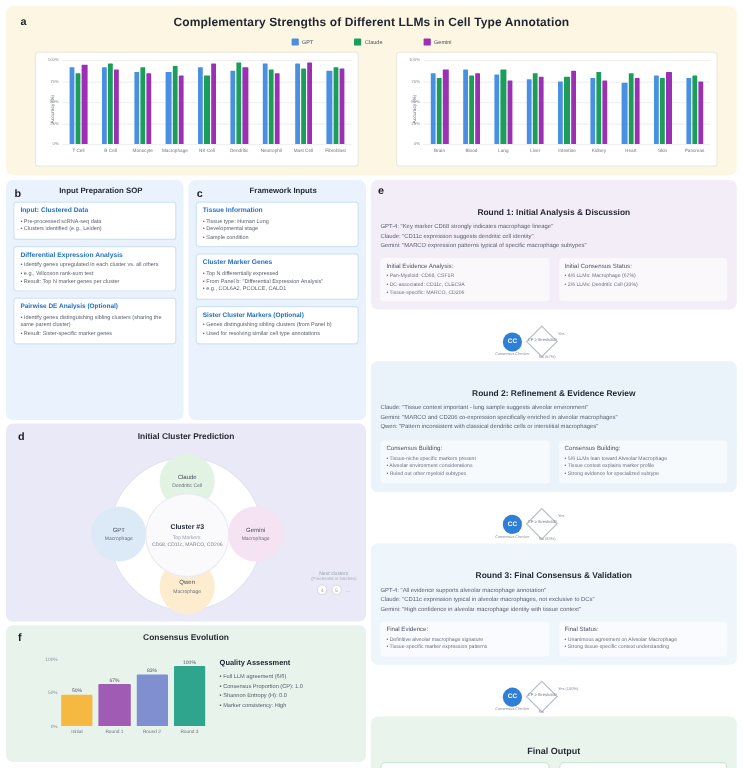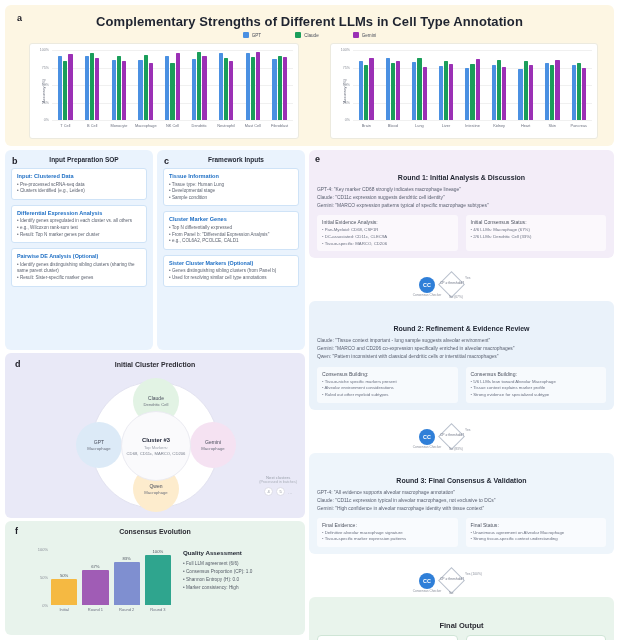--- a/index.html
+++ b/index.html
@@ -15,21 +15,21 @@
 
   
   .panel-a {
     position: absolute; left:5px; top:5px; width:609px; height:141px;
     background:#fdf6e3; border-radius:6px;
   }
   .panel-letter { font-weight:bold; font-size:9px; color:#1d1d26; }
   .pa-letter { position:absolute; left:12px; top:8px; }
   .pa-title {
     position:absolute; left:0; top:9px; width:609px; text-align:center;
-    font-weight:bold; font-size:13px; color:#1f2430; letter-spacing:.1px;
+    font-weight:bold; font-size:10px; color:#1f2430; letter-spacing:.1px;
   }
   .pa-legend {
     position:absolute; top:27px; left:0; width:609px;
     display:flex; justify-content:center; gap:34px;
   }
   .lg-item { display:flex; align-items:center; gap:3px; font-size:4.6px; color:#4a4f5c; }
   .lg-sw { width:6px; height:6px; border-radius:1px; }
 
   .chart-box {
     position:absolute; top:38px; background:#ffffff; border:1px solid #eceadf;

